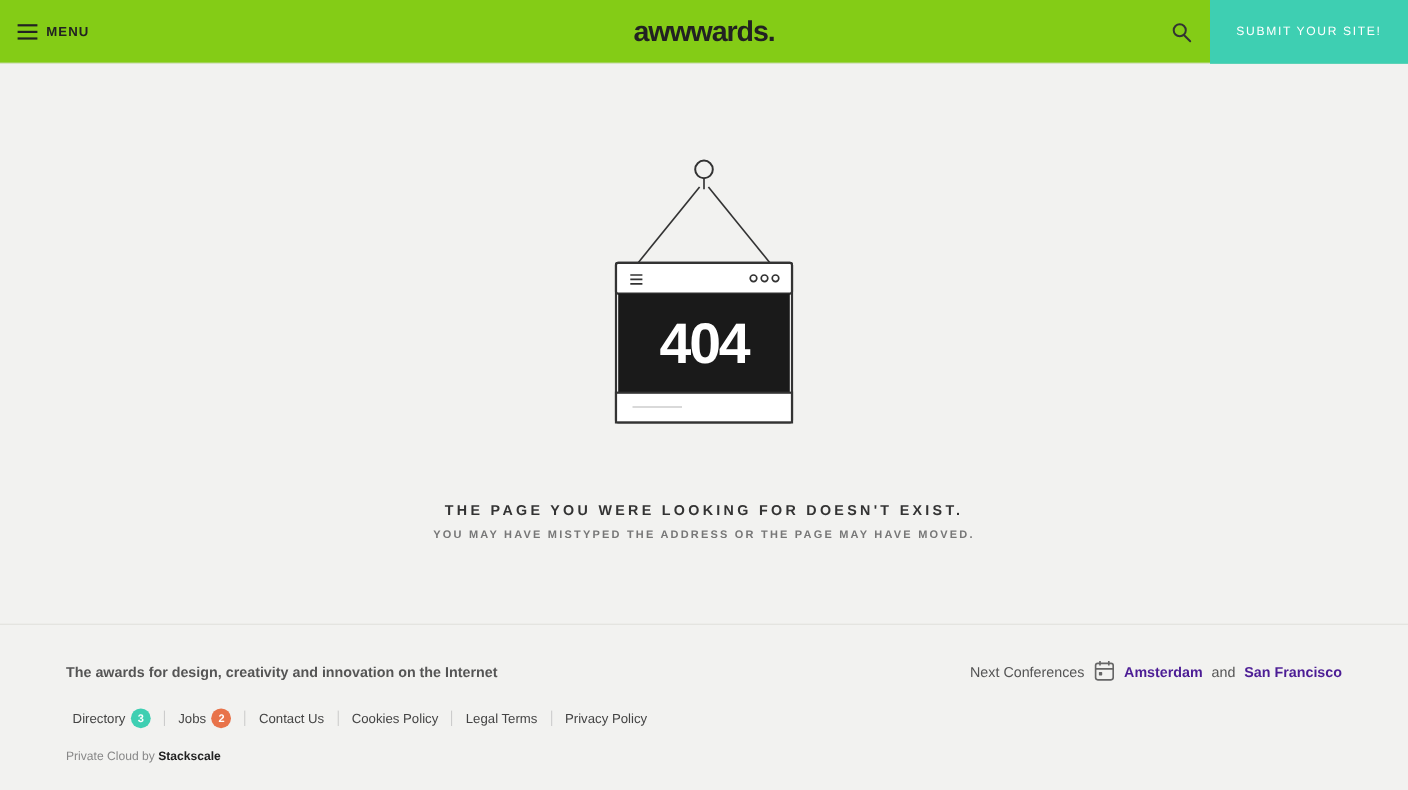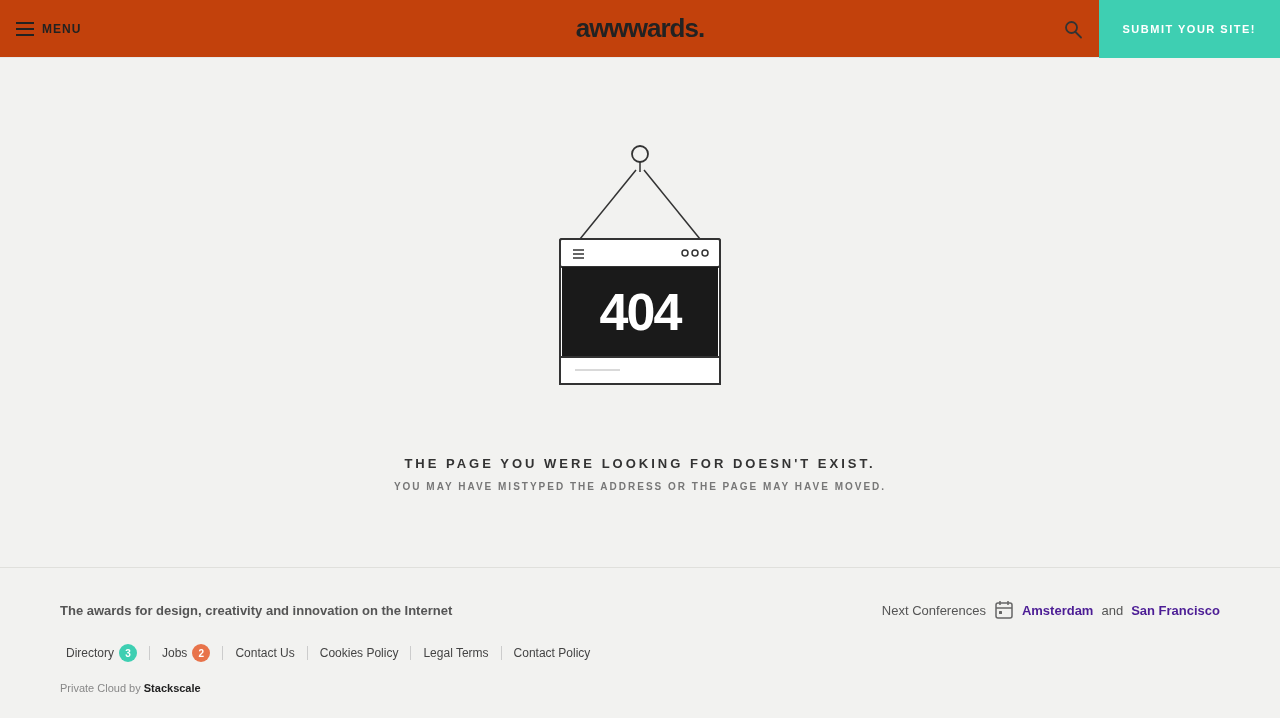--- a/index.html
+++ b/index.html
@@ -6,21 +6,21 @@
     body {
       font-family: 'Arial', sans-serif;
       background-color: #f2f2f0;
       min-height: 100vh;
       display: flex;
       flex-direction: column;
     }
 
     
     .header {
-      background: #c2410c;
+      background: #84cc16;
       height: 58px;
       display: flex;
       align-items: center;
       justify-content: space-between;
       border-bottom: 1px solid #e8e8e8;
       position: relative;
     }
     .header-left {
       display: flex;
       align-items: center;
@@ -73,21 +73,21 @@
       cursor: pointer;
       padding: 16px;
       display: flex;
       align-items: center;
     }
     .submit-btn {
       background: #3ecfb2;
       color: #fff;
       border: none;
       font-size: 11px;
-      font-weight: 700;
+      font-weight: 400;
       letter-spacing: 1.5px;
       padding: 0 24px;
       height: 58px;
       cursor: pointer;
       text-transform: uppercase;
     }
 
     
     .main-content {
       flex: 1;
@@ -319,21 +319,21 @@
       <span>Cookies Policy</span>
     </a>
     <div class="footer-divider"></div>
 
     <a href="#" class="footer-link">
       <span>Legal Terms</span>
     </a>
     <div class="footer-divider"></div>
 
     <a href="#" class="footer-link">
-      <span>Contact Policy</span>
+      <span>Privacy Policy</span>
     </a>
   </div>
 
   <div class="footer-bottom">
     <span>Private Cloud by</span>
     <a href="#">Stackscale</a>
   </div>
 </footer>
 
 </body></html>

